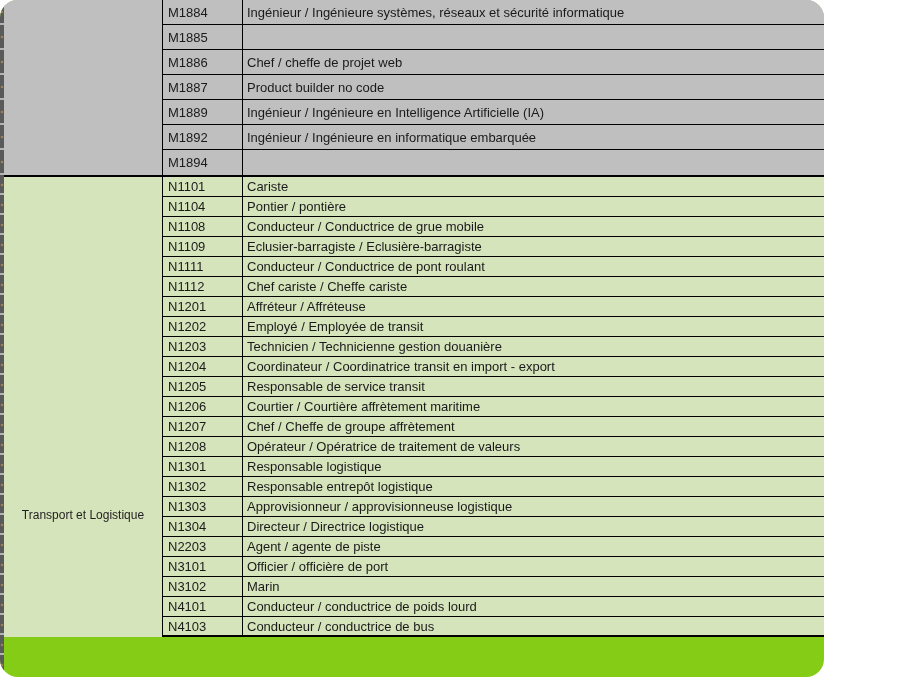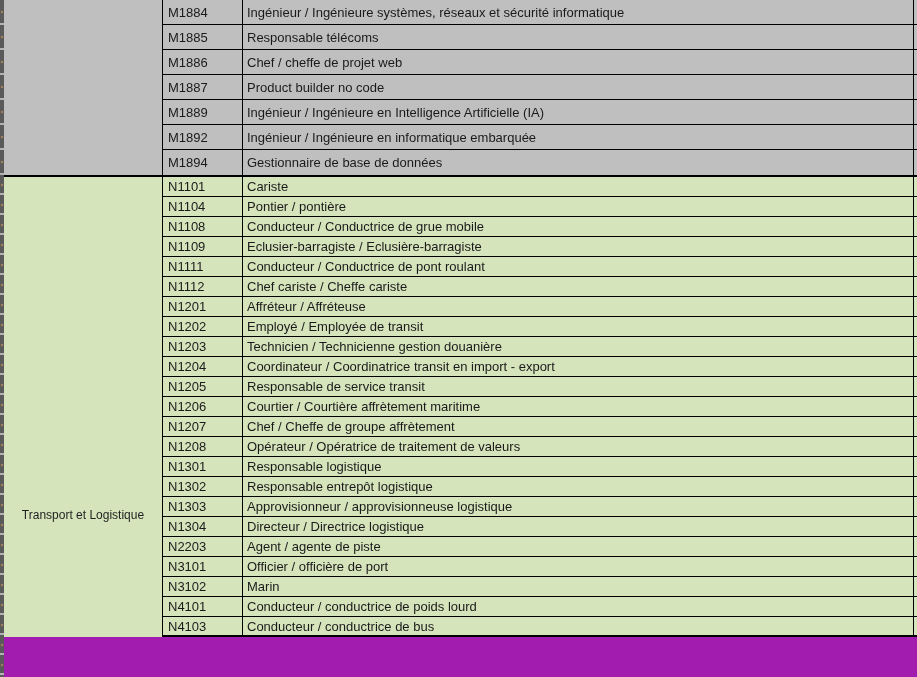--- a/index.html
+++ b/index.html
@@ -3,25 +3,26 @@
 <meta charset="utf-8">
 <style>
   html, body {
     margin: 0;
     padding: 0;
     background: #ffffff;
     font-family: "Liberation Sans", sans-serif;
   }
   .sheet {
     position: relative;
-    width: 917px;
+    width: 824px;
     height: 677px;
     overflow: hidden;
-    background: #a21caf;
+    background: #84cc16;
     color: #1a1a1a;
+    border-radius: 18px;
   }
   
   .edge-strip {
     position: absolute;
     left: 0; top: 0;
     width: 4px; height: 677px;
     background: #5a5a5a;
     z-index: 3;
   }
   .edge-ticks-gray {
@@ -134,21 +135,20 @@
         <div class="cat-label"></div>
       </div>
       <div class="rows">
           <div class="row">
     <div class="cell code">M1884</div>
     <div class="cell title">Ingénieur / Ingénieure systèmes, réseaux et sécurité informatique</div>
     <div class="row-sliver"></div>
   </div>
           <div class="row">
     <div class="cell code">M1885</div>
-    <div class="cell title">Responsable télécoms</div>
     <div class="row-sliver"></div>
   </div>
           <div class="row">
     <div class="cell code">M1886</div>
     <div class="cell title">Chef / cheffe de projet web</div>
     <div class="row-sliver"></div>
   </div>
           <div class="row">
     <div class="cell code">M1887</div>
     <div class="cell title">Product builder no code</div>
@@ -159,21 +159,20 @@
     <div class="cell title">Ingénieur / Ingénieure en Intelligence Artificielle (IA)</div>
     <div class="row-sliver"></div>
   </div>
           <div class="row">
     <div class="cell code">M1892</div>
     <div class="cell title">Ingénieur / Ingénieure en informatique embarquée</div>
     <div class="row-sliver"></div>
   </div>
           <div class="row">
     <div class="cell code">M1894</div>
-    <div class="cell title">Gestionnaire de base de données</div>
     <div class="row-sliver"></div>
   </div>
         </div>
     </div>
 
     <div class="band" style="--band-bg: #D6E4BC; --row-h: 20px;">
       <div class="cat-cell">
         <div class="cat-label">Transport et Logistique</div>
       </div>
       <div class="rows">

